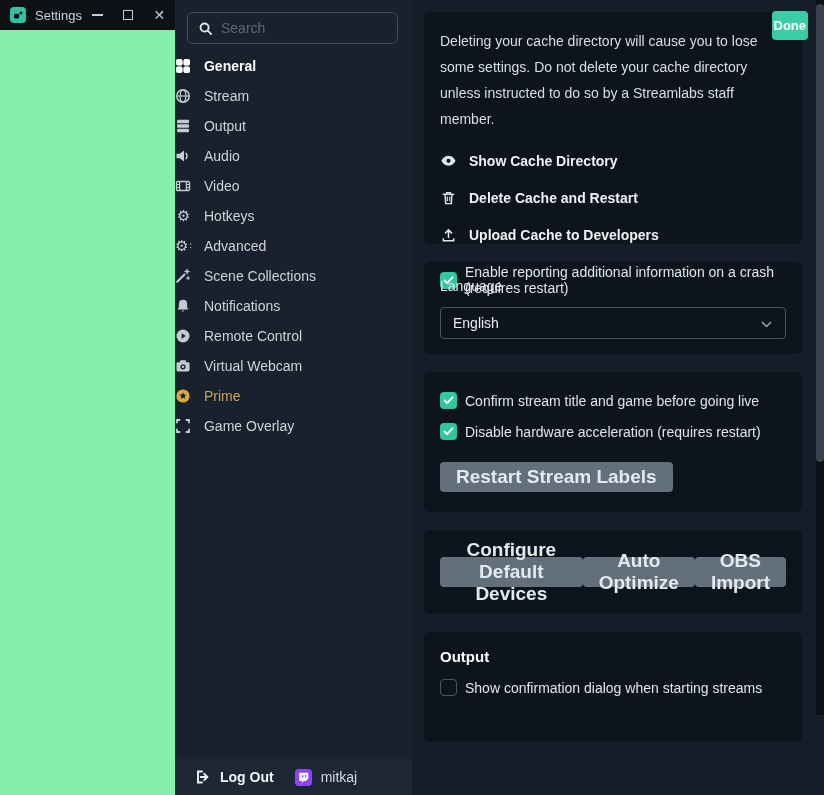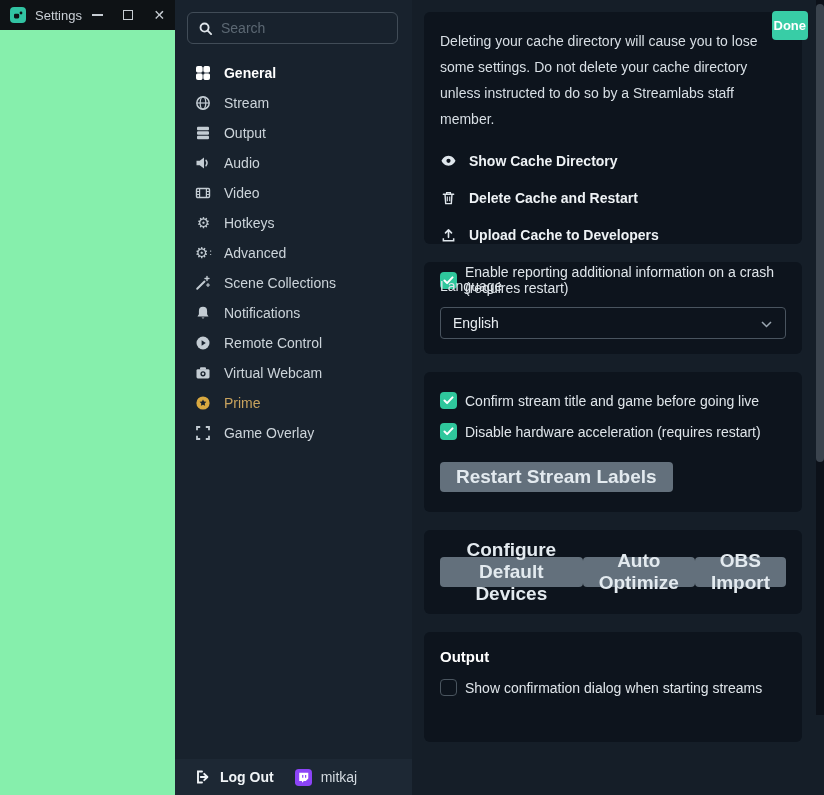--- a/index.html
+++ b/index.html
@@ -21,21 +21,21 @@
   .app-body { flex:1; display:flex; min-height:0; position:relative; }
 
   
   .sidebar { width:237px; flex:none; background:#18222d; display:flex; flex-direction:column; }
   .search-wrap { margin:12px 14px 6px 12px; height:32px; border:1px solid #414c57; border-radius:6px;
                  display:flex; align-items:center; padding:0 10px; gap:8px; }
   .search-wrap input { background:transparent; border:none; outline:none; color:#dfe5ea; font-size:14px; width:100%;
                        font-family:"Liberation Sans", sans-serif; }
   .search-wrap input::placeholder { color:#5c6873; }
   .nav { flex:1; padding-top:8px; }
-  .nav-item { height:30px; display:flex; align-items:center; gap:12px; padding-left:20px;
+  .nav-item { height:30px; display:flex; gap:12px; 
               font-size:14px; color:#ccd4da; cursor:pointer; }
   .nav-item.active { font-weight:bold; color:#ffffff; }
   .nav-item.active .nav-icon svg * { fill:#ffffff; stroke:#ffffff; }
   .nav-item.prime { color:#c8a35e; }
   .nav-icon { width:17px; height:16px; display:flex; align-items:center; justify-content:center; flex:none; }
   .glyph-icon { font-size:15px; line-height:16px; color:#c3ccd3; }
   .mini-dots { font-size:9px; color:#c3ccd3; margin-left:1px; letter-spacing:0; }
 
   .sidebar-footer { height:36px; background:#1d2834; display:flex; align-items:center; padding-left:20px; gap:9px; flex:none; }
   .logout-label { font-size:14px; font-weight:bold; color:#f0f4f7; margin-right:12px; }

